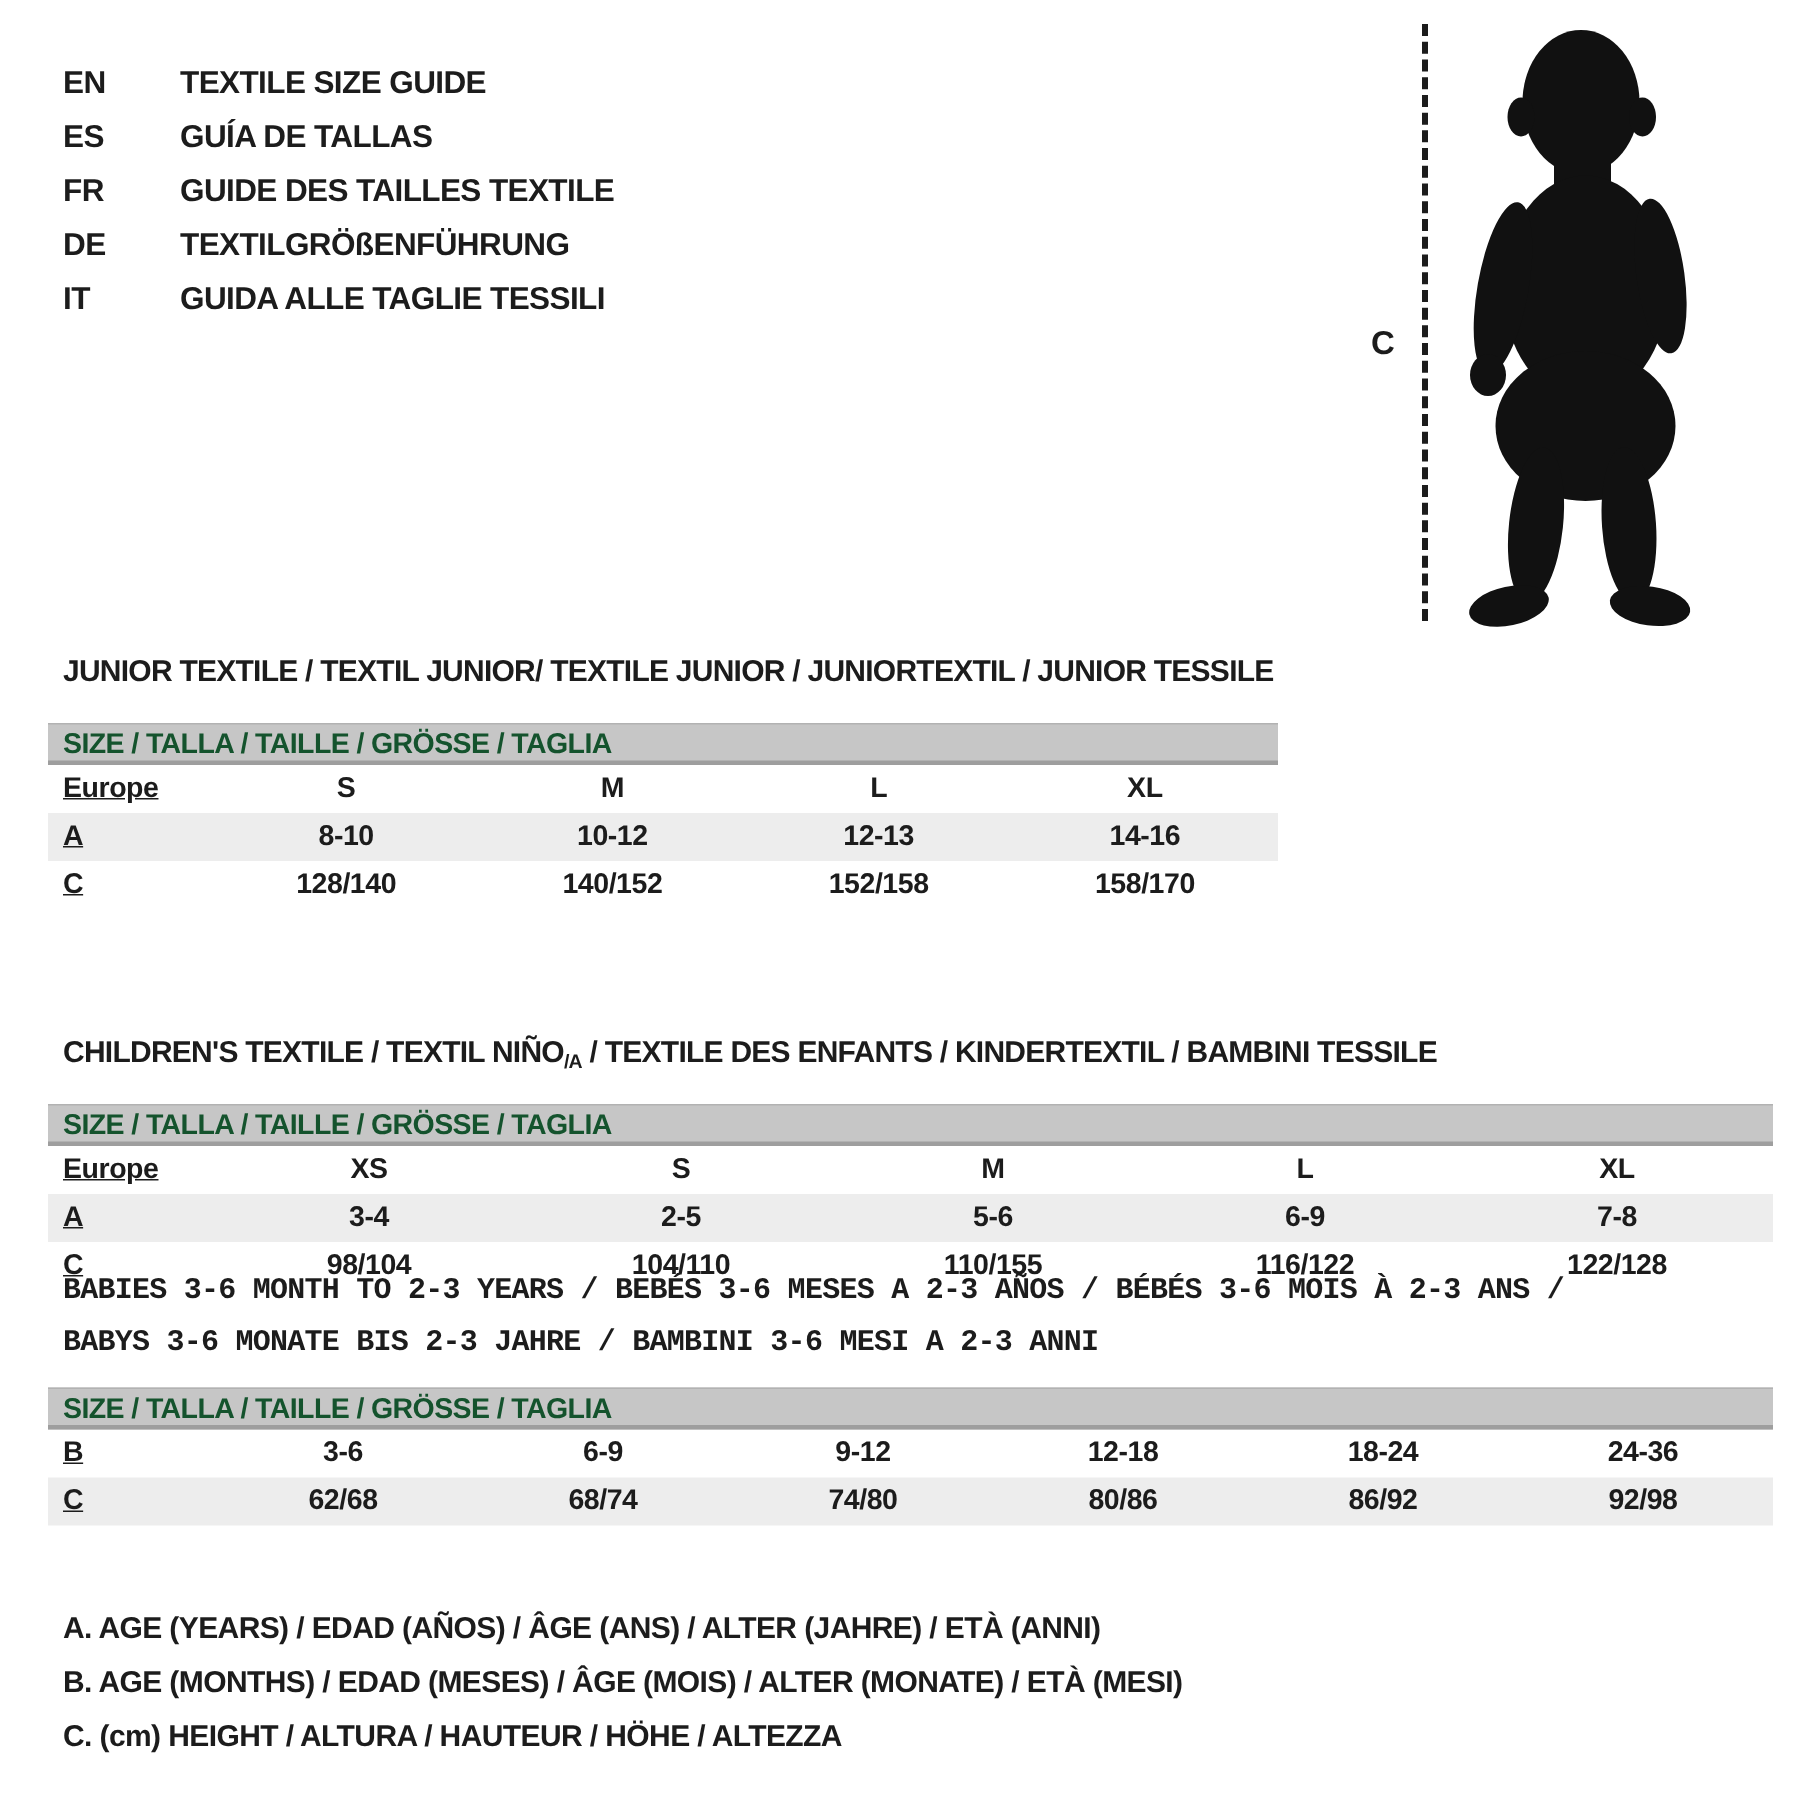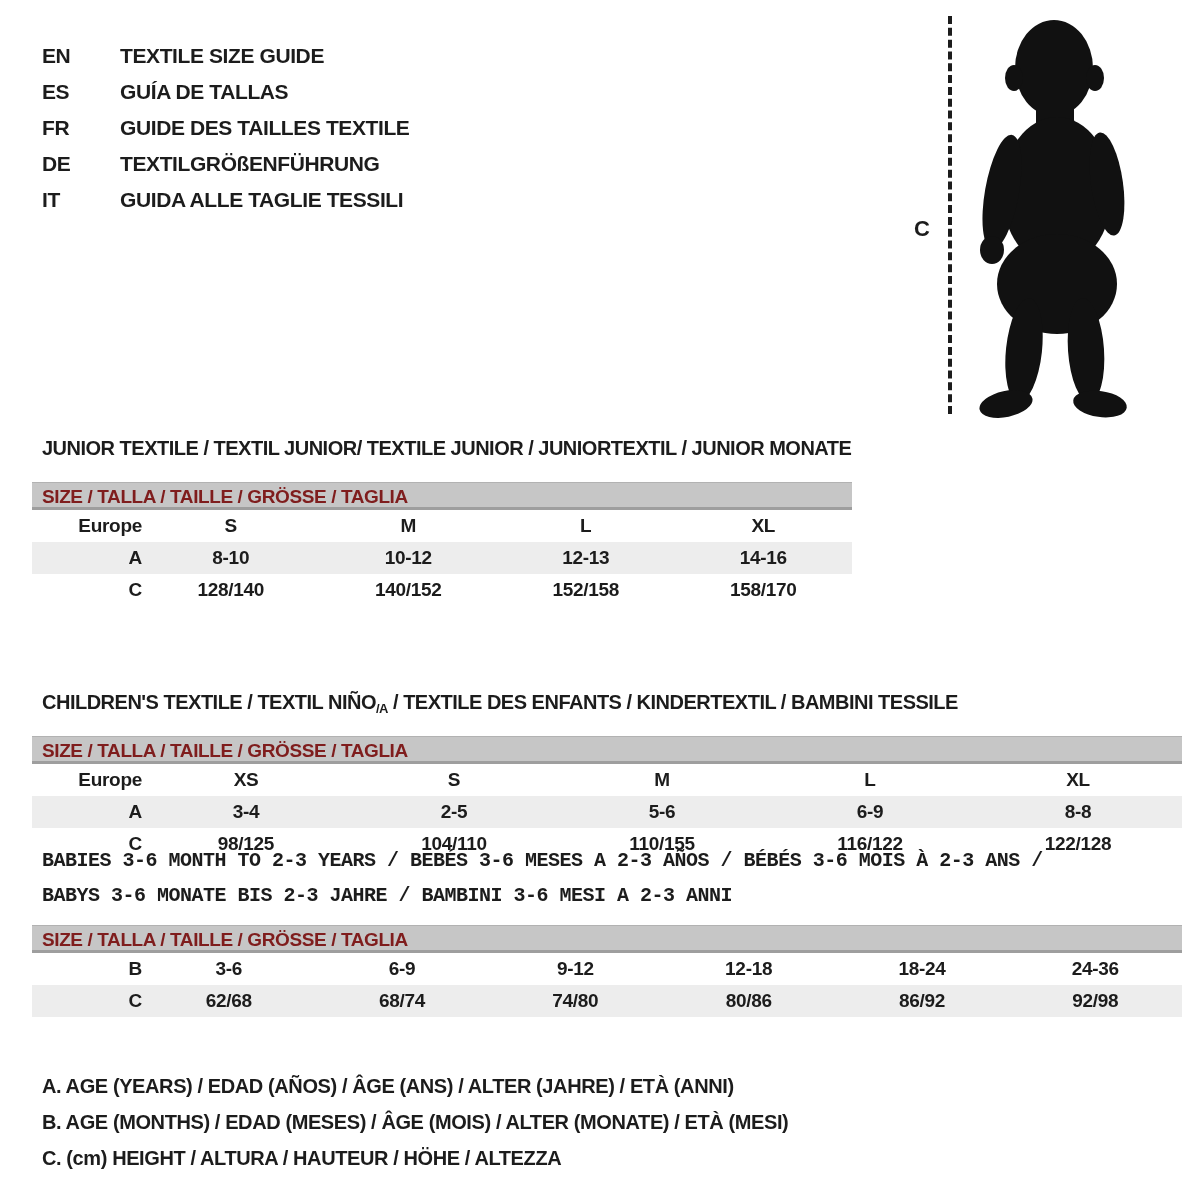--- a/index.html
+++ b/index.html
@@ -25,26 +25,26 @@
   #children{top:642px;width:1150px;margin-top:48px;}
   #babies{top:843px;width:1150px;}
   .section-title{margin:0;padding-left:10px;font-size:20px;font-weight:bold;letter-spacing:-0.5px;line-height:24px;height:24px;white-space:nowrap;}
   .title-sub{font-size:13px;vertical-align:-4px;}
   .babies-title-line{margin:0;padding-left:10px;font-size:20px;font-weight:bold;letter-spacing:-0.5px;line-height:35px;height:35px;white-space:nowrap;font-family:Liberation Mono, monospace;}
   .size-bar{
     margin-top:22px;height:28px;line-height:28px;padding-left:10px;
     background:var(--header-bar-bg,#c6c6c6);
     border-top:1px solid var(--header-bar-edge,#b2b2b2);
     border-bottom:3px solid var(--header-bar-border,#9e9e9e);
-    font-size:19px;letter-spacing:-0.4px;color:#7f1d1d;
+    font-size:19px;letter-spacing:-0.4px;color:#14532d;
     box-sizing:border-box;
   }
   #babies .size-bar{margin-top:12px;}
   .trow{display:flex;align-items:center;height:32px;font-size:19px;letter-spacing:-0.3px;}
-  .trow .rlabel{width:110px;padding-left:10px;box-sizing:border-box;text-align:right;}
+  .trow .rlabel{width:110px;padding-left:10px;box-sizing:border-box;text-align:left;text-decoration:underline;}
   .trow .cell{flex:1;text-align:center;}
   .stripe{background:var(--stripe-bg,#ededed);}
   
   .legend{position:absolute;left:42px;top:1068px;}
   .legend-line{height:36px;line-height:36px;font-size:20px;letter-spacing:-0.4px;white-space:nowrap;}
 </style>
 </head>
 <body>
 
 <div class="lang-block">
@@ -82,21 +82,21 @@
   <ellipse class="sil" cx="30" cy="238" rx="12" ry="14"></ellipse>
   <ellipse class="sil" cx="145" cy="172" rx="16" ry="52" transform="rotate(-8 145 172)"></ellipse>
   <ellipse class="sil" cx="95" cy="272" rx="60" ry="50"></ellipse>
   <ellipse class="sil" cx="62" cy="338" rx="18" ry="52" transform="rotate(6 62 338)"></ellipse>
   <ellipse class="sil" cx="124" cy="338" rx="18" ry="52" transform="rotate(-4 124 338)"></ellipse>
   <ellipse class="sil" cx="44" cy="392" rx="27" ry="13" transform="rotate(-12 44 392)"></ellipse>
   <ellipse class="sil" cx="138" cy="392" rx="27" ry="13" transform="rotate(8 138 392)"></ellipse>
 </svg>
 
 <section class="section" id="junior">
-  <h2 class="section-title">JUNIOR TEXTILE / TEXTIL JUNIOR/ TEXTILE JUNIOR / JUNIORTEXTIL / JUNIOR MONATE</h2>
+  <h2 class="section-title">JUNIOR TEXTILE / TEXTIL JUNIOR/ TEXTILE JUNIOR / JUNIORTEXTIL / JUNIOR TESSILE</h2>
   <div class="size-bar">SIZE / TALLA / TAILLE / GRÖSSE / TAGLIA</div>
   <div class="trow">
     <span class="rlabel">Europe</span>
     <span class="cell">S</span>
     <span class="cell">M</span>
     <span class="cell">L</span>
     <span class="cell">XL</span>
   </div>
   <div class="trow stripe">
     <span class="rlabel">A</span>
@@ -124,25 +124,25 @@
     <span class="cell">M</span>
     <span class="cell">L</span>
     <span class="cell">XL</span>
   </div>
   <div class="trow stripe">
     <span class="rlabel">A</span>
     <span class="cell">3-4</span>
     <span class="cell">2-5</span>
     <span class="cell">5-6</span>
     <span class="cell">6-9</span>
-    <span class="cell">8-8</span>
+    <span class="cell">7-8</span>
   </div>
   <div class="trow">
     <span class="rlabel">C</span>
-    <span class="cell">98/125</span>
+    <span class="cell">98/104</span>
     <span class="cell">104/110</span>
     <span class="cell">110/155</span>
     <span class="cell">116/122</span>
     <span class="cell">122/128</span>
   </div>
 </section>
 
 <section class="section" id="babies">
   <h2 class="babies-title-line">BABIES 3-6 MONTH TO 2-3 YEARS / BEBÉS 3-6 MESES A 2-3 AÑOS / BÉBÉS 3-6 MOIS À 2-3 ANS /</h2>
   <h2 class="babies-title-line">BABYS 3-6 MONATE BIS 2-3 JAHRE / BAMBINI 3-6 MESI A 2-3 ANNI</h2>

